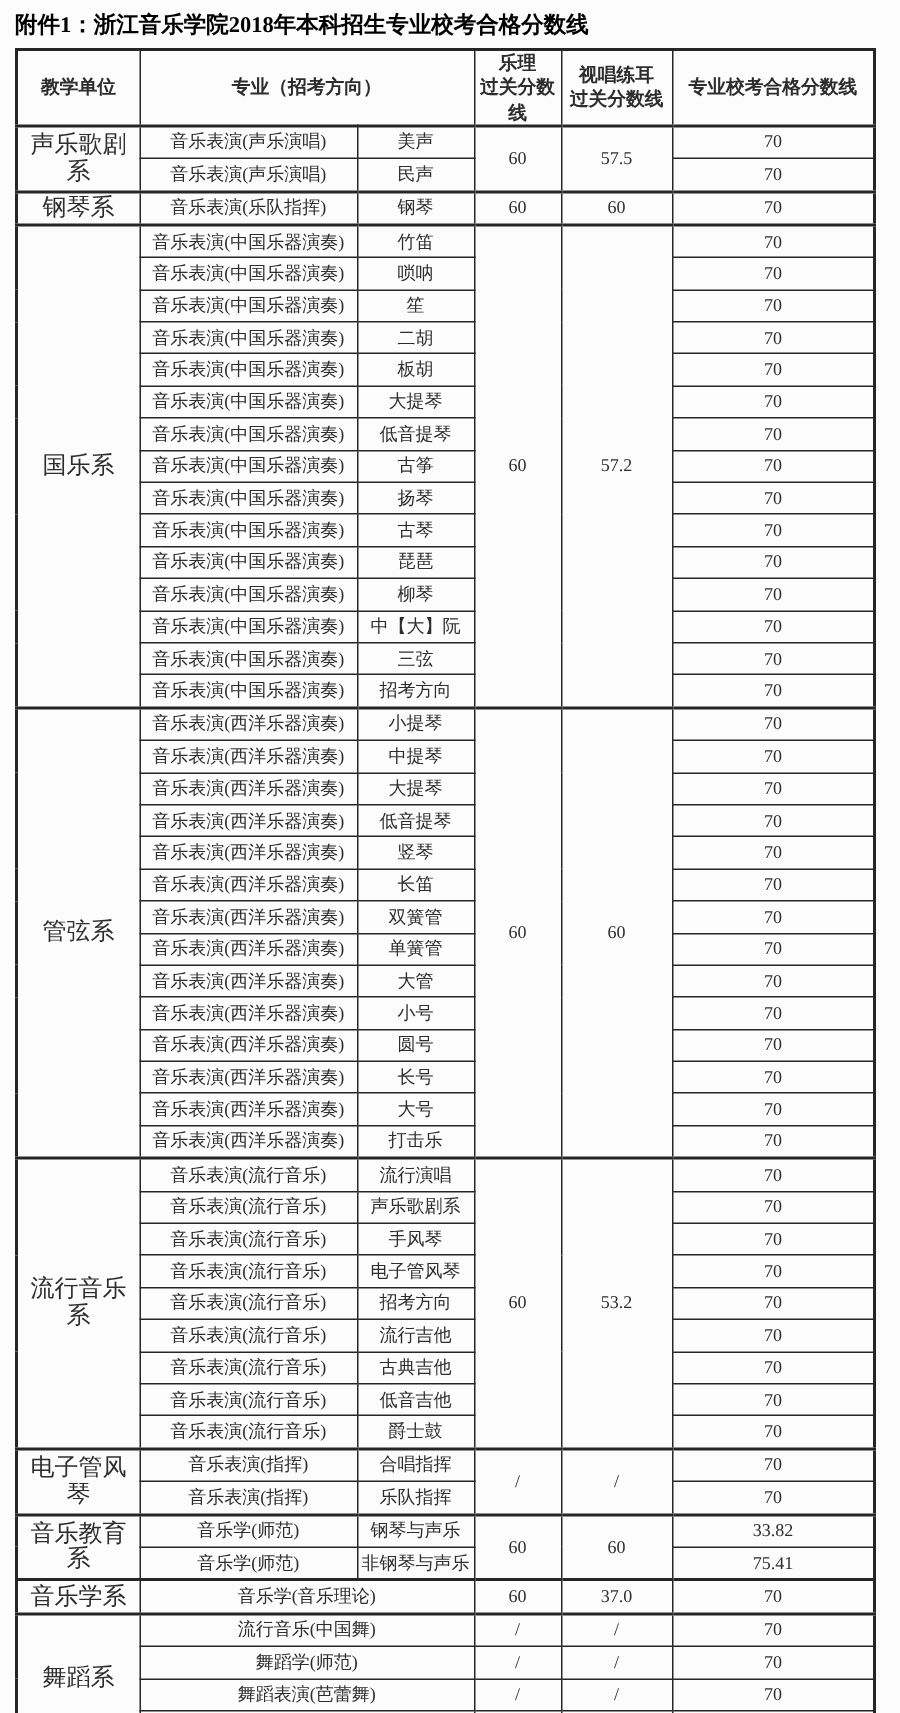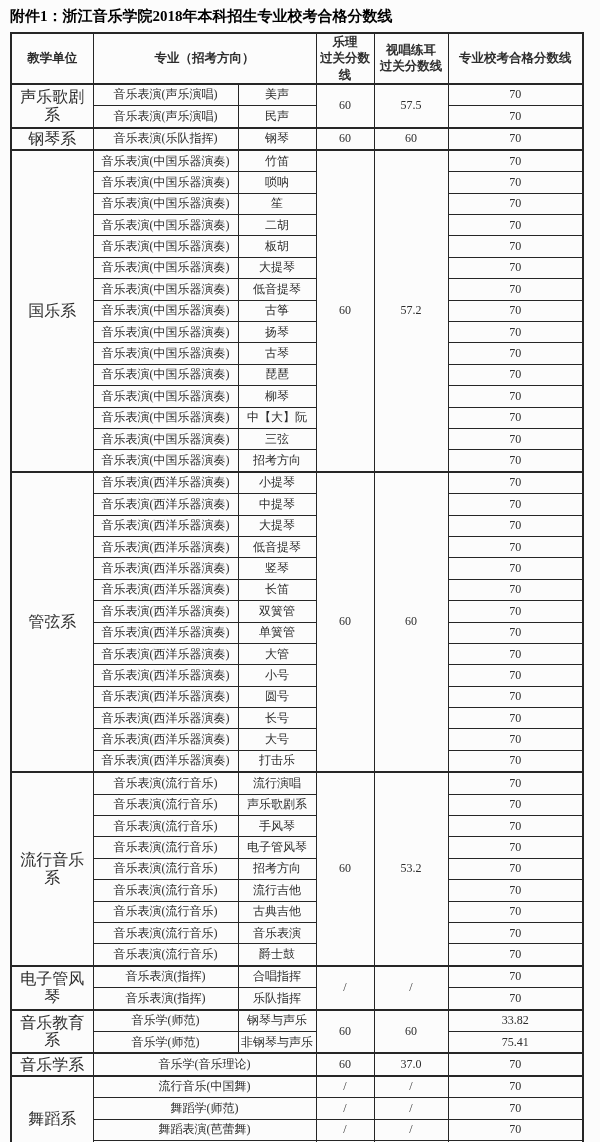--- a/index.html
+++ b/index.html
@@ -280,21 +280,21 @@
           <td>流行吉他</td>
           <td>70</td>
         </tr>
         <tr>
           <td>音乐表演(流行音乐)</td>
           <td>古典吉他</td>
           <td>70</td>
         </tr>
         <tr>
           <td>音乐表演(流行音乐)</td>
-          <td>音乐表演</td>
+          <td>低音吉他</td>
           <td>70</td>
         </tr>
         <tr>
           <td>音乐表演(流行音乐)</td>
           <td>爵士鼓</td>
           <td>70</td>
         </tr>
         <tr class="sec-start">
           <td rowspan="2" class="c-unit">电子管风琴</td>
           <td>音乐表演(指挥)</td>

